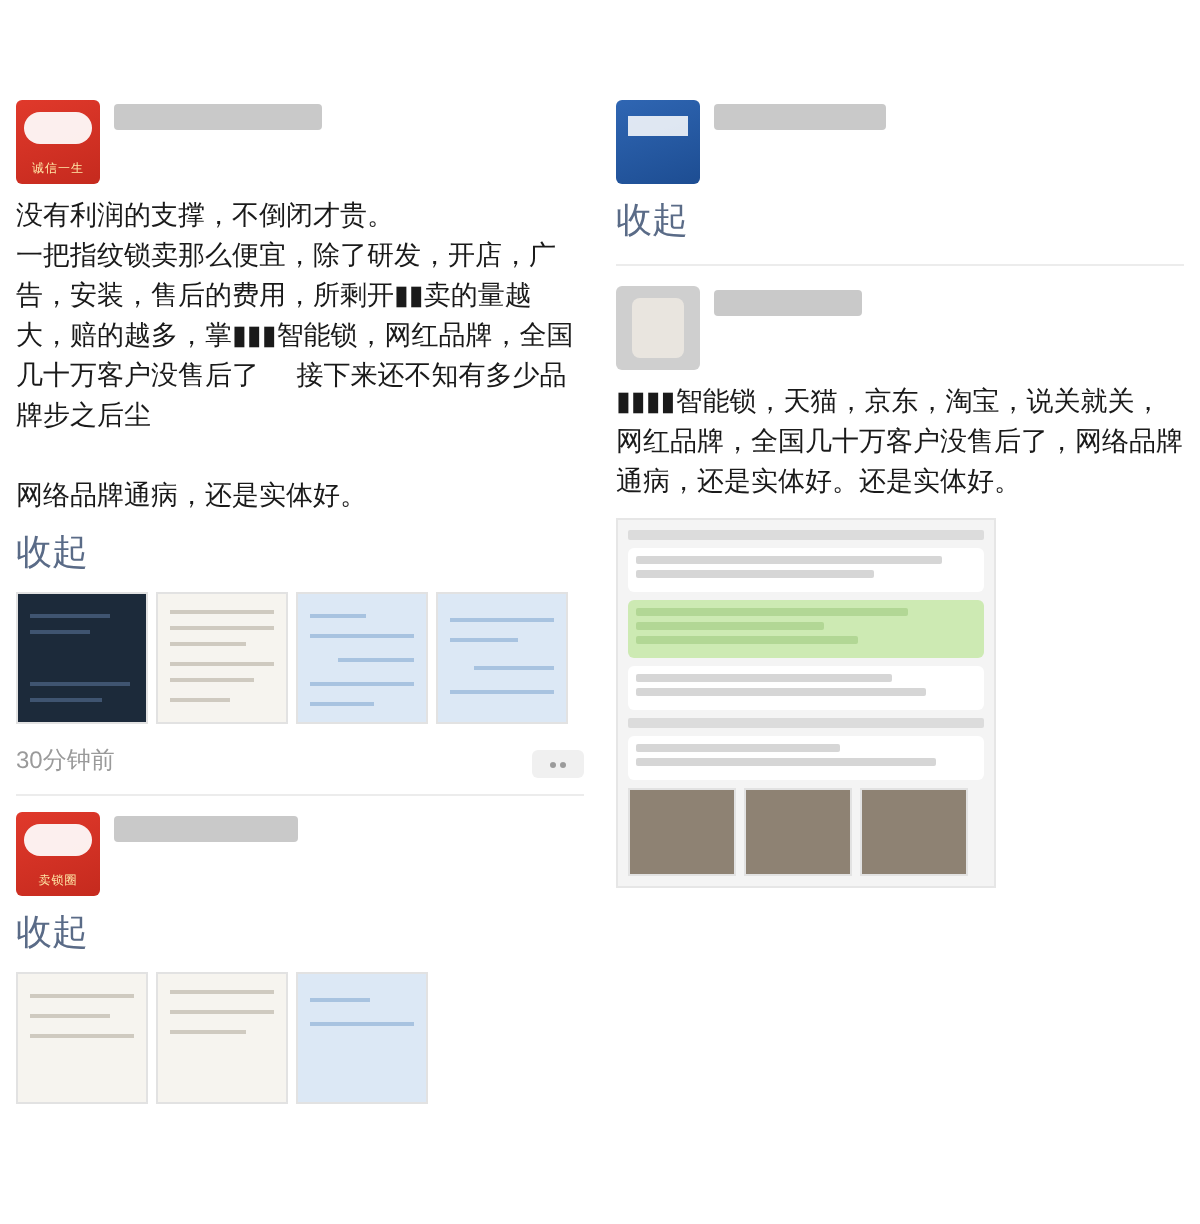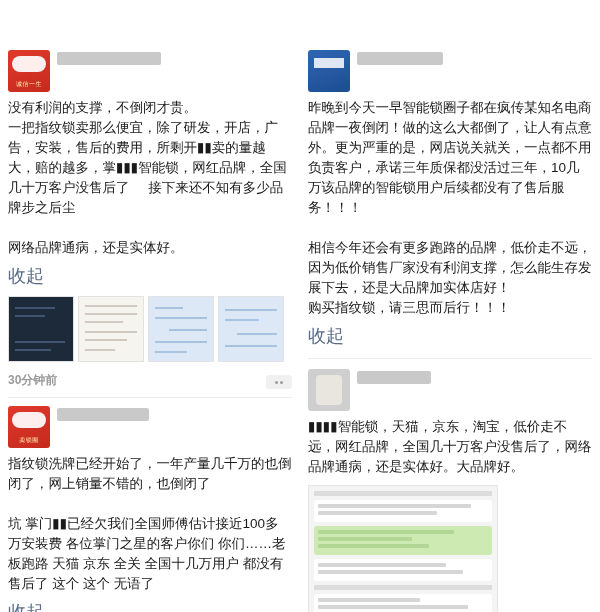--- a/index.html
+++ b/index.html
@@ -122,21 +122,20 @@
   .thumb.blue .ln { background: #a8c3e0; }
   .thumb.paper { background: #f6f4ef; }
   .thumb.paper .ln { background: #cfcac0; }
   .thumb.photo { background: #8e8273; }
 
   .meta-row {
     display: flex;
     align-items: flex-end;
     justify-content: space-between;
     margin-top: 10px;
-    font-weight: bold;
   }
   .timestamp {
     font-size: 12px;
     color: #9a9a9a;
   }
   .more-btn {
     width: 26px; height: 14px;
     border-radius: 3px;
     background: #f0f0f0;
     display: flex; align-items: center; justify-content: center;
@@ -274,23 +273,20 @@
     <div class="post" style="margin-top:8px">
       <div class="post-head">
         <div class="avatar av-red">
           <div class="av-badge"></div>
           <div class="av-text">卖锁圈</div>
         </div>
         <div class="head-body">
           <div class="name-bar w2"></div>
         </div>
       </div>
-      <div class="post-text">指纹锁洗牌已经开始了，一年产量几千万的也倒闭了，网上销量不错的，也倒闭了
-
-坑 掌门▮▮已经欠我们全国师傅估计接近100多万安装费 各位掌门之星的客户你们 你们……老板跑路 天猫 京东 全关 全国十几万用户 都没有售后了 这个 这个 无语了</div>
       <div class="collapse">收起</div>
       <div class="thumbs">
         <div class="thumb paper">
           <div class="ln" style="top:10px"></div>
             <div class="ln" style="top:20px;right:18px"></div>
             <div class="ln" style="top:30px"></div>
         </div>
         <div class="thumb paper">
           <div class="ln" style="top:8px"></div>
             <div class="ln" style="top:18px"></div>
@@ -308,39 +304,35 @@
 
     <div class="post">
       <div class="post-head">
         <div class="avatar av-blue">
           <div class="av-flag"></div>
         </div>
         <div class="head-body">
           <div class="name-bar w3"></div>
         </div>
       </div>
-      <div class="post-text">昨晚到今天一早智能锁圈子都在疯传某知名电商品牌一夜倒闭！做的这么大都倒了，让人有点意外。更为严重的是，网店说关就关，一点都不用负责客户，承诺三年质保都没活过三年，10几万该品牌的智能锁用户后续都没有了售后服务！！！
-
-相信今年还会有更多跑路的品牌，低价走不远，因为低价销售厂家没有利润支撑，怎么能生存发展下去，还是大品牌加实体店好！
-购买指纹锁，请三思而后行！！！</div>
       <div class="collapse">收起</div>
     </div>
 
     <div class="divider" style="margin-top:10px"></div>
 
     <div class="post" style="margin-top:10px">
       <div class="post-head">
         <div class="avatar av-gray">
           <div class="av-inner"></div>
         </div>
         <div class="head-body">
           <div class="name-bar w4"></div>
         </div>
       </div>
-      <div class="post-text">▮▮▮▮智能锁，天猫，京东，淘宝，低价走不远，网红品牌，全国几十万客户没售后了，网络品牌通病，还是实体好。大品牌好。</div>
+      <div class="post-text">▮▮▮▮智能锁，天猫，京东，淘宝，说关就关，网红品牌，全国几十万客户没售后了，网络品牌通病，还是实体好。还是实体好。</div>
 
       <div class="card-shot">
         <div class="bar"></div>
         <div class="bubble">
           <div class="bl" style="width:90%"></div>
             <div class="bl" style="width:70%"></div>
         </div>
         <div class="bubble green">
           <div class="bl" style="width:80%"></div>
             <div class="bl" style="width:55%"></div>

